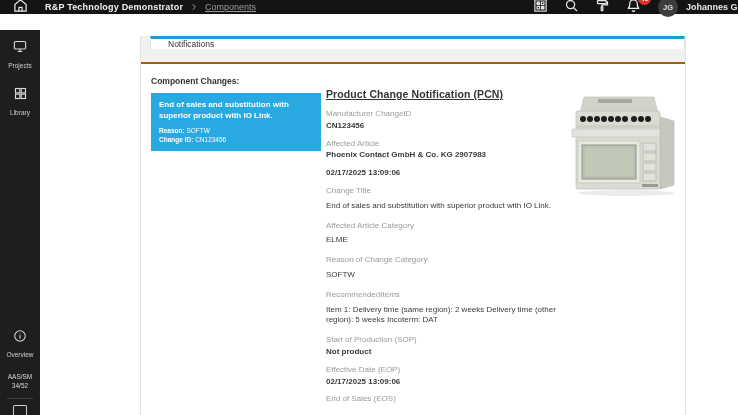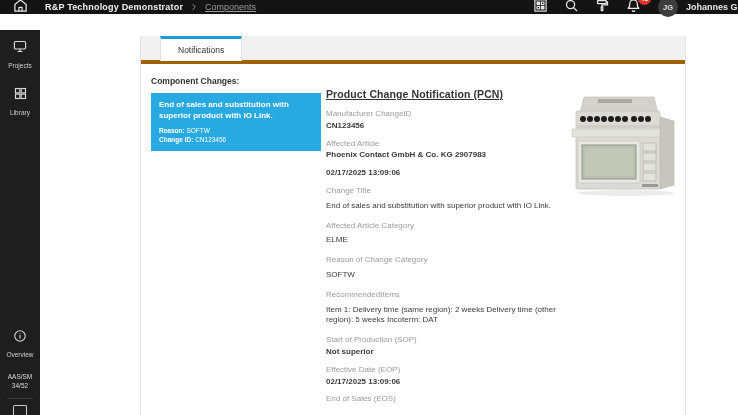--- a/index.html
+++ b/index.html
@@ -34,22 +34,22 @@
   .side-spacer { flex:1; }
   .aas { font-size:6.5px; color:#d8d8d8; text-align:center; line-height:1.4; margin:6px 0 8px; }
   .side-divider { width:26px; height:1px; background:#3d3d3d; margin-bottom:6px; }
   .side-partial { width:14px; height:10px; border:1.5px solid #cfcfcf; border-bottom:none;
                   border-radius:2px 2px 0 0; }
 
   
   .main { position:absolute; left:40px; top:30px; width:698px; height:385px; background:#ffffff; }
   .card { position:absolute; left:100px; top:6px; width:546px; height:379px; background:#fff;
           border-left:1px solid #e4e4e4; border-right:1px solid #e4e4e4; }
-  .tabstrip { height:28px; background:#f1f1f1; border-bottom:4px solid #a16207; display:flex;
-              align-items:stretch; padding-left:19px; }
+  .tabstrip { height:28px; background:#f1f1f1; border-bottom:2px solid #a16207; display:flex;
+              align-items:stretch; padding-left:9px;flex-direction:column; }
   .tab { font-size:8.5px; display:flex; align-items:center; padding:0 17px; cursor:pointer; }
   .tab.active { background:#fff; color:#333; border-top:3px solid #1f9cd8;
                 border-left:1px solid #e0e0e0; border-right:1px solid #e0e0e0;
                 margin-bottom:-1px; font-weight:normal; }
   .tab.inactive { color:#777; }
 
   .card-body { padding:9px 10px 0 10px; display:flex; }
 
   .col-left { width:170px; flex:none; }
   .section-title { font-size:8.5px; font-weight:bold; color:#333; margin:3px 0 7px 0; }
@@ -229,21 +229,21 @@
     <div class="f-value">SOFTW</div>
   </div>
 
   <div class="field lite">
     <div class="f-label">RecommendedItems</div>
     <div class="f-value">Item 1: Delivery time (same region): 2 weeks Delivery time (other region): 5 weeks Incoterm: DAT</div>
   </div>
 
   <div class="field">
     <div class="f-label">Start of Production (SOP)</div>
-    <div class="f-value b">Not superior</div>
+    <div class="f-value b">Not product</div>
   </div>
 
   <div class="field">
     <div class="f-label">Effective Date (EOP)</div>
     <div class="f-value b">02/17/2025 13:09:06</div>
   </div>
 
   <div class="field">
     <div class="f-label">End of Sales (EOS)</div>
 

